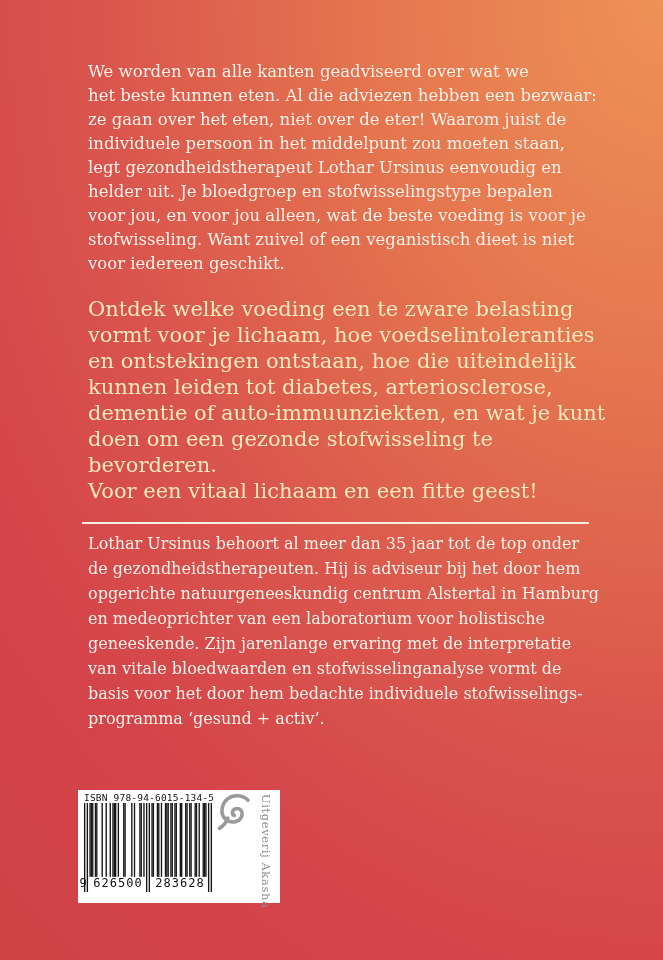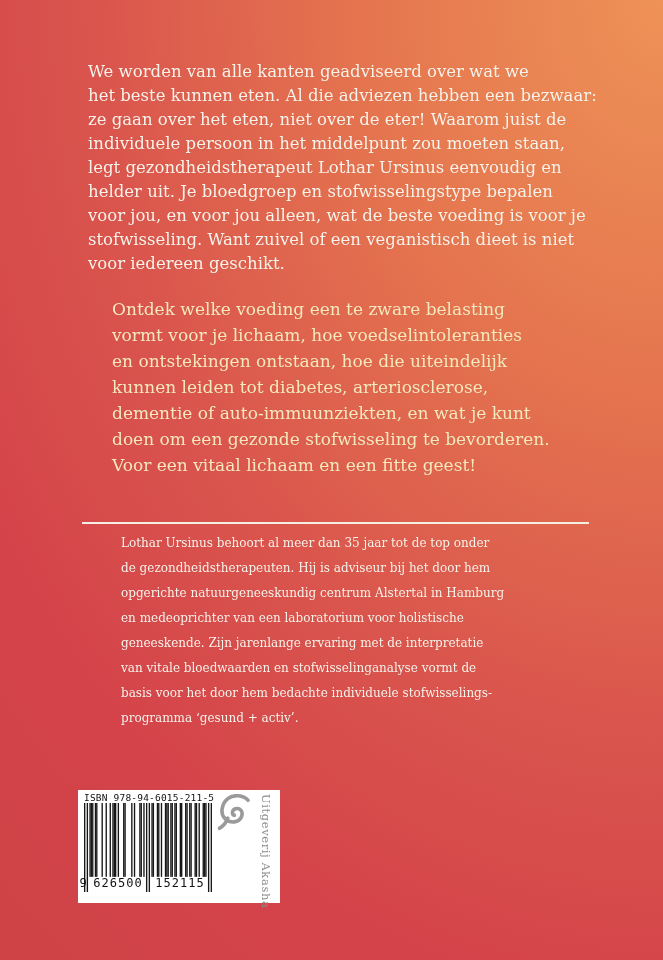--- a/index.html
+++ b/index.html
@@ -19,34 +19,32 @@
     white-space: pre-line;
     text-shadow: 0 0 1px rgba(120,30,30,0.12);
   }
   .intro {
     top: 60px;
     font-size: 16.5px; line-height: 24px;
     color: #f8f3ea;
   }
   .highlight {
     top: 296px;
-    font-size: 17px; line-height: 26px;
+    font-size: 21px; line-height: 26px;
     color: #f6e9bd;
-    margin-left: 24px;
   }
   .divider {
     position: absolute; left: 82px; top: 522px;
     width: 507px; height: 2px;
     background: #f4eee3;
   }
   .bio {
     top: 531px;
-    font-size: 12px; line-height: 25px;
+    font-size: 16px; line-height: 25px;
     color: #f8f3ea;
-    margin-left: 33px;
   }
   .barcode-panel {
     position: absolute; left: 78px; top: 790px;
     width: 202px; height: 113px;
     background: #ffffff;
   }
   .isbn-label {
     position: absolute; left: 6px; top: 2px; width: 128px;
     text-align: center;
     font-family: "DejaVu Sans Mono", monospace;
@@ -112,21 +110,21 @@
 de gezondheidstherapeuten. Hij is adviseur bij het door hem
 opgerichte natuurgeneeskundig centrum Alstertal in Hamburg
 en medeoprichter van een laboratorium voor holistische
 geneeskende. Zijn jarenlange ervaring met de interpretatie
 van vitale bloedwaarden en stofwisselinganalyse vormt de
 basis voor het door hem bedachte individuele stofwisselings-
 programma ‘gesund + activ’.</div>
 
   <div class="barcode-panel">
 
-    <div class="isbn-label">ISBN 978-94-6015-211-5</div>
+    <div class="isbn-label">ISBN 978-94-6015-134-5</div>
 
     <svg id="ean-svg" viewBox="0 0 95 88" preserveAspectRatio="none" xmlns="http://www.w3.org/2000/svg">
         <rect x="0" y="0" width="1" height="88"></rect>
         <rect x="2" y="0" width="1" height="88"></rect>
         <rect x="4" y="0" width="1" height="73"></rect>
         <rect x="5" y="0" width="1" height="73"></rect>
         <rect x="6" y="0" width="1" height="73"></rect>
         <rect x="8" y="0" width="1" height="73"></rect>
         <rect x="9" y="0" width="1" height="73"></rect>
         <rect x="13" y="0" width="1" height="73"></rect>
@@ -168,21 +166,21 @@
         <rect x="85" y="0" width="1" height="73"></rect>
         <rect x="88" y="0" width="1" height="73"></rect>
         <rect x="89" y="0" width="1" height="73"></rect>
         <rect x="90" y="0" width="1" height="73"></rect>
         <rect x="92" y="0" width="1" height="88"></rect>
         <rect x="94" y="0" width="1" height="88"></rect>
       </svg>
 
     <span class="bc-digit bc-first">9</span>
     <span class="bc-digit bc-left">626500</span>
-    <span class="bc-digit bc-right">152115</span>
+    <span class="bc-digit bc-right">283628</span>
 
     <svg class="publisher-logo" viewBox="0 0 100 120" xmlns="http://www.w3.org/2000/svg" fill="none" stroke="#9a9a9a" stroke-width="10" stroke-linecap="round" stroke-linejoin="round">
       <path d="M 86 16 C 73 2 46 -1 30 12 C 12 27 8 54 23 68 C 37 81 61 79 68 62 C 74 47 63 36 51 40 C 42 43 40 55 48 58"></path>
       <path d="M 30 66 C 26 78 17 88 7 94"></path>
     </svg>
 
     <div class="publisher-name">Uitgeverij Akasha</div>
   </div>
 
 </div>

